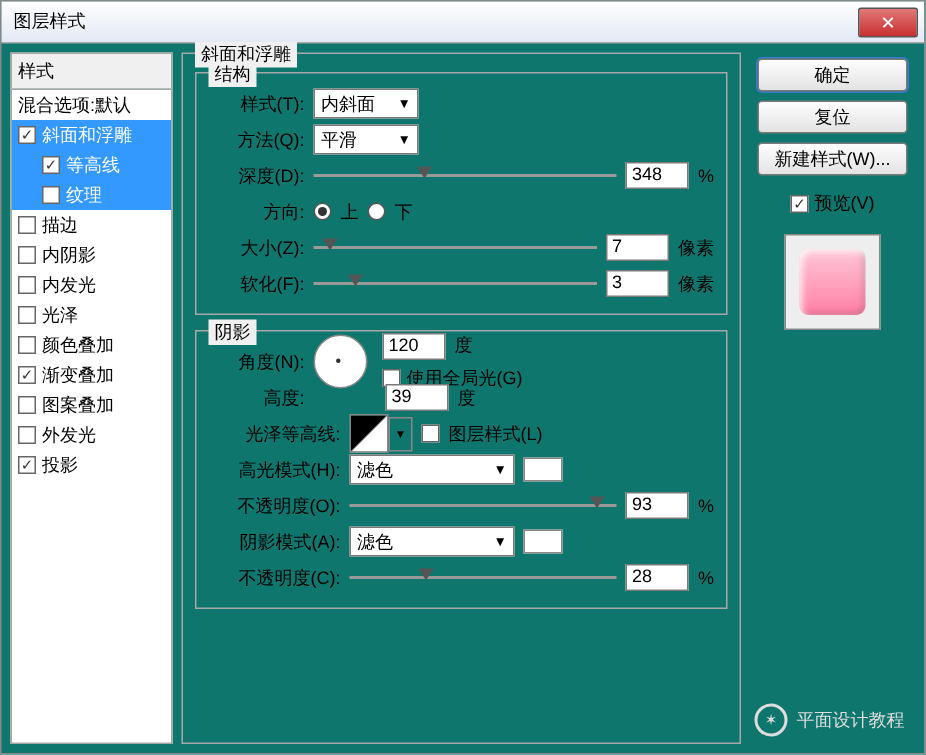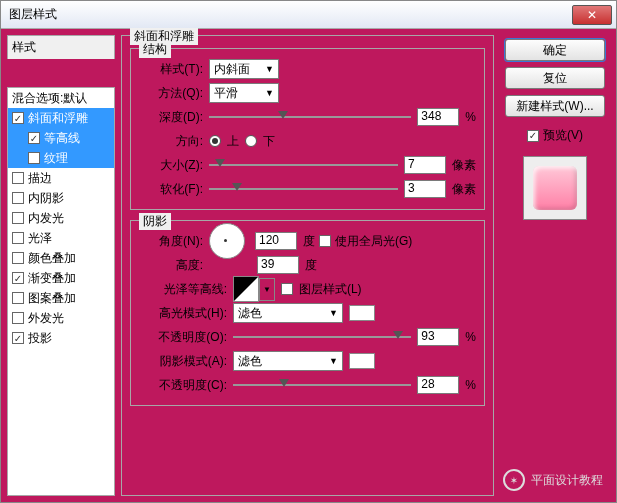--- a/index.html
+++ b/index.html
@@ -1,26 +1,26 @@
 <!DOCTYPE html>
 <html><head>
 <meta charset="utf-8">
 <style>
 * { box-sizing: border-box; margin: 0; padding: 0; font-family: "Microsoft YaHei", SimSun, sans-serif; font-size: 12px; }
 body { background: #f0f0f0; width: 617px; height: 503px; overflow: hidden; }
-.dialog { width: 617px; height: 503px; background: #be185d; border: 1px solid #888; display: flex; flex-direction: column; }
+.dialog { width: 617px; height: 503px; background: #0f766e; border: 1px solid #888; display: flex; flex-direction: column; }
 .titlebar { height: 28px; background: linear-gradient(#fff, #e2e8f4); display: flex; align-items: center; padding: 0 4px; border-bottom: 1px solid #aaa; }
 .titlebar-text { flex: 1; padding-left: 4px; }
 .win-btns { display: flex; gap: 2px; }
 .win-btn { width: 40px; height: 20px; border: 1px solid #555; background: linear-gradient(#f7f7f7,#dcdcdc); border-radius: 2px; display:flex;align-items:center;justify-content:center; }
 .win-btn.close { background: linear-gradient(#e07878,#c83030); color:#fff; }
 .body { flex: 1; display: flex; padding: 6px; gap: 6px; }
 .styles-col { width: 108px; display:flex; flex-direction:column; }
 .col-head { padding: 3px 4px; border: 1px solid #a7a7a7; background:#f0f0f0; border-bottom:none;}
-.styles-list { border:1px solid #a7a7a7; background:#fff; flex:1;margin-top:28px; }
+.styles-list { border:1px solid #a7a7a7; background:#fff; flex:1; }
 .style-row { display:flex; align-items:center; height:20px; padding:0 4px; gap:4px; }
 .style-row.sel { background:#3399ff; color:#fff; }
 .style-row.sub { padding-left: 20px; }
 .cb { width:12px; height:12px; border:1px solid #666; background:#fff; display:inline-flex;align-items:center;justify-content:center;font-size:10px;color:#333; }
 .cb.checked::after { content:"✓"; }
 .main-col { flex:1; display:flex; flex-direction:column; gap:6px; }
 .groupbox { border:1px solid #a7a7a7; padding: 8px 8px 8px 8px; position:relative; }
 .groupbox > .legend { position:absolute; top:-8px; left:8px; background:#f0f0f0; padding:0 4px; }
 .row { display:flex; align-items:center; height:24px; gap:6px; }
 .lbl { width:64px; text-align:right; }
@@ -177,21 +177,21 @@
             <span>像素</span>
           </div>
         </div>
 
         <div class="groupbox" style="margin-top:10px;">
           <span class="legend">阴影</span>
 
           <div class="row">
             <span class="lbl">角度(N):</span>
             <div class="angle-ctrl" style="margin-right:4px;"></div>
-            <div style="display:flex;gap:4px;">
+            <div style="display:flex;flex-direction:column;gap:4px;">
               <div style="display:flex;align-items:center;gap:6px;">
                 <span class="numbox">120</span>
                 <span>度</span>
               </div>
               <div style="display:flex;align-items:center;gap:4px;">
                 <span class="cb"></span>
                 <span>使用全局光(G)</span>
               </div>
             </div>
           </div>

